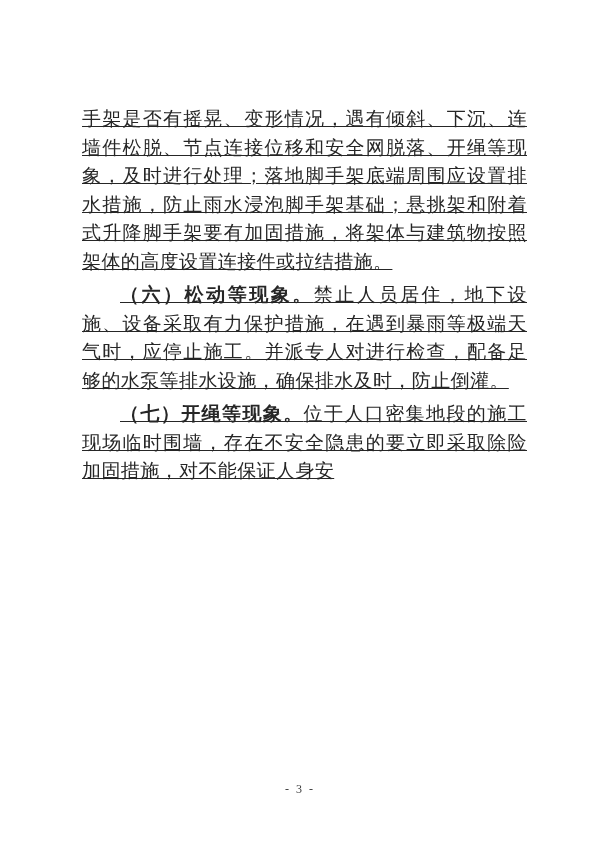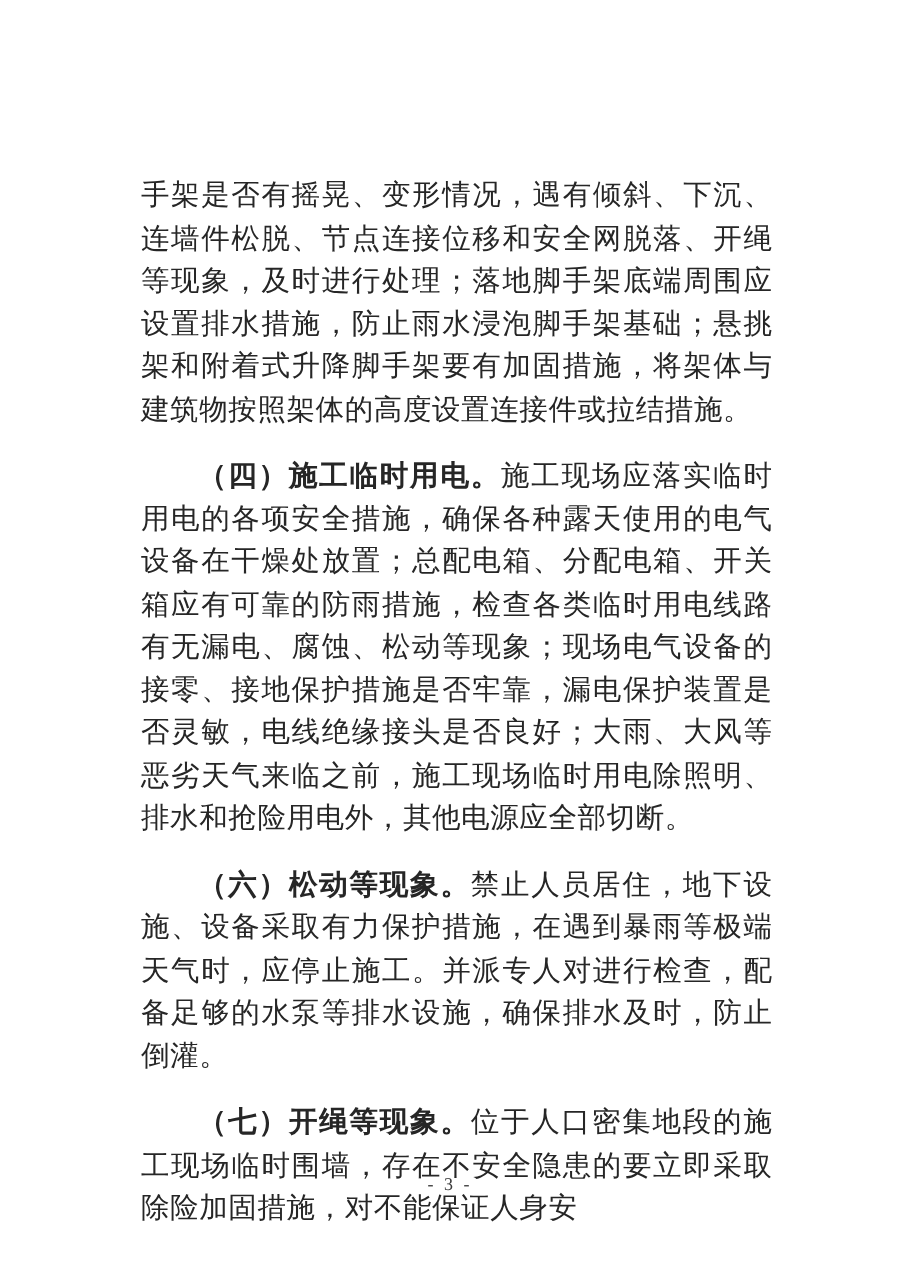--- a/index.html
+++ b/index.html
@@ -21,22 +21,23 @@
     left: 78px;
     top: 101px;
     width: 453px;
     font-size: 19px;
     line-height: 28.5px;
     text-align: justify;
     text-justify: inter-ideograph;
     letter-spacing: 0.4px;
   }
   .para {
-    margin: 16px;
+    margin: 4px;
     text-indent: 2em;
+    text-decoration: underline;
   }
   .para + .para {
     margin-top: 5px;
   }
   .para.no-indent {
     text-indent: 0;
   }
   .lead {
     font-weight: bold;
   }
@@ -53,21 +54,20 @@
 </style>
 </head>
 <body>
 
 <div class="page">
 
   <div class="doc-body">
 
     <p class="para no-indent"><span class="lead"></span><span>手架是否有摇晃、变形情况，遇有倾斜、下沉、连墙件松脱、节点连接位移和安全网脱落、开绳等现象，及时进行处理；落地脚手架底端周围应设置排水措施，防止雨水浸泡脚手架基础；悬挑架和附着式升降脚手架要有加固措施，将架体与建筑物按照架体的高度设置连接件或拉结措施。</span></p>
 
-    <p class="para"><span class="lead">（四）施工临时用电。</span><span>施工现场应落实临时用电的各项安全措施，确保各种露天使用的电气设备在干燥处放置；总配电箱、分配电箱、开关箱应有可靠的防雨措施，检查各类临时用电线路有无漏电、腐蚀、松动等现象；现场电气设备的接零、接地保护措施是否牢靠，漏电保护装置是否灵敏，电线绝缘接头是否良好；大雨、大风等恶劣天气来临之前，施工现场临时用电除照明、排水和抢险用电外，其他电源应全部切断。</span></p>
 
 
     <p class="para"><span class="lead">（六）松动等现象。</span><span>禁止人员居住，地下设施、设备采取有力保护措施，在遇到暴雨等极端天气时，应停止施工。并派专人对进行检查，配备足够的水泵等排水设施，确保排水及时，防止倒灌。</span></p>
 
     <p class="para"><span class="lead">（七）开绳等现象。</span><span>位于人口密集地段的施工现场临时围墙，存在不安全隐患的要立即采取除险加固措施，对不能保证人身安</span></p>
 
   </div>
 
   <div class="footer">
     <span>- 3 -</span>

